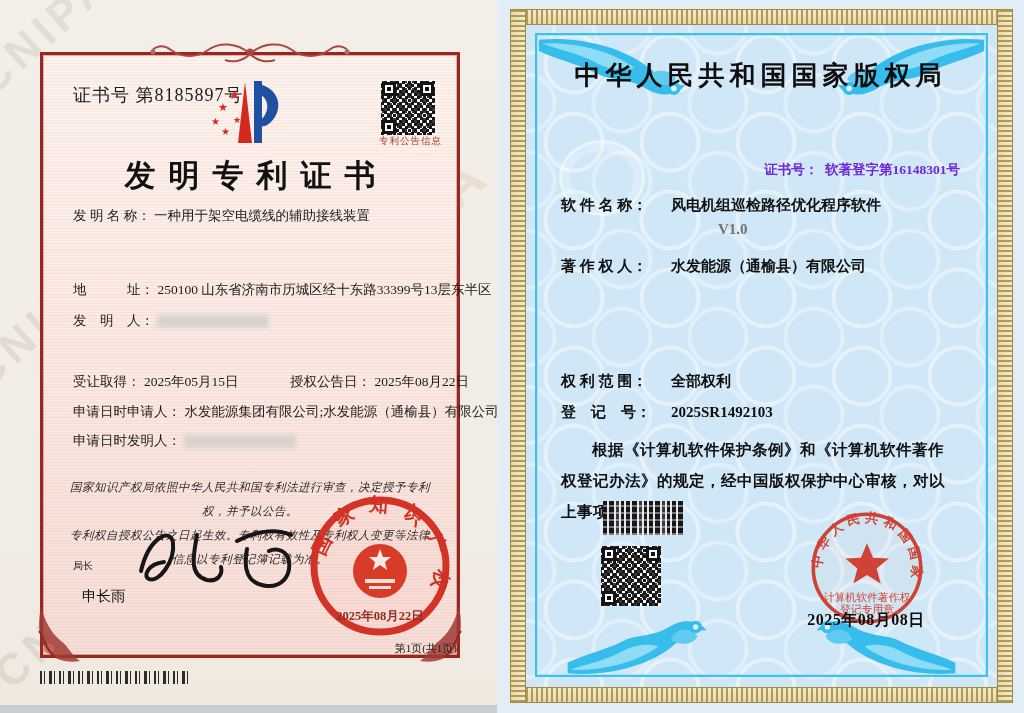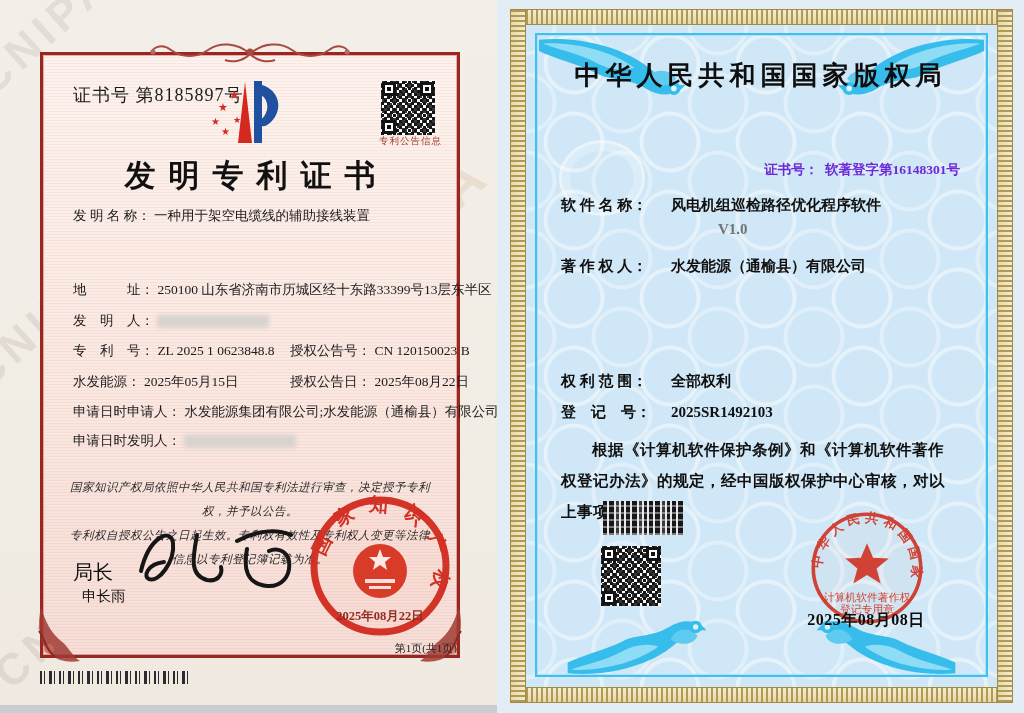--- a/index.html
+++ b/index.html
@@ -32,21 +32,21 @@
   .pf-qrcap{margin-top:0;font-size:9.5px;color:#a2392c;letter-spacing:1px;white-space:nowrap;}
   .pf-title{position:absolute;left:0;top:100px;width:100%;text-align:center;font-size:31px;
             font-weight:bold;color:#111;letter-spacing:13px;padding-left:13px;box-sizing:border-box;}
   .p-row{position:absolute;left:30px;right:14px;font-size:13.5px;color:#1b1b1b;white-space:nowrap;}
   .p-row.col2{left:247px;right:auto;}
   .p-label{white-space:pre;}
   .redacted{display:inline-block;width:112px;height:13px;background:#d8d3cf;border-radius:2px;
             filter:blur(2px);vertical-align:middle;}
   .pf-statement{position:absolute;left:24px;right:24px;top:420px;text-align:center;font-size:11.5px;
                 line-height:24px;color:#2a2a2a;font-style:italic;letter-spacing:.5px;}
-  .pf-role{position:absolute;left:30px;top:504px;font-size:20px;color:#111;}
+  .pf-role{position:absolute;left:30px;top:504px;font-size:10px;color:#111;}
   .pf-name{position:absolute;left:30px;top:532px;font-size:14.5px;color:#111;margin-left:9px;}
   .pf-signature{position:absolute;left:76px;top:462px;}
   .pf-seal{position:absolute;left:262px;top:436px;opacity:.95;}
   .pf-footer{position:absolute;left:0;top:586px;width:100%;text-align:right;font-size:11px;color:#222;}
   .barcode1{position:absolute;left:40px;top:671px;width:152px;height:13px;
             background:repeating-linear-gradient(90deg,#2b2b30 0 2px,transparent 2px 4px,#2b2b30 4px 5px,transparent 5px 9px,#2b2b30 9px 12px,transparent 12px 14px,#2b2b30 14px 15px,transparent 15px 19px);}
   .gray-strip{position:absolute;left:0;bottom:0;width:497px;height:8px;background:#c9cdcf;}
 
   
   .right-page{position:absolute;left:497px;top:0;width:527px;height:713px;
@@ -149,28 +149,22 @@
 
       <div class="p-row" style="top:152px">
         <span class="p-label">发 明 名 称： </span><span class="p-value">一种用于架空电缆线的辅助接线装置</span>
       </div>
       <div class="p-row" style="top:226px">
         <span class="p-label">地　　　址： </span><span class="p-value">250100 山东省济南市历城区经十东路33399号13层东半区</span>
       </div>
       <div class="p-row" style="top:257px">
         <span class="p-label">发　明　人： </span><span class="redacted"></span>
       </div>
-      <div class="p-row" style="top:287px">
-        <span class="p-label">专　利　号： </span><span class="p-value">ZL 2025 1 0623848.8</span>
-      </div>
-      <div class="p-row col2" style="top:287px">
-        <span class="p-label">授权公告号： </span><span class="p-value">CN 120150023 B</span>
-      </div>
       <div class="p-row" style="top:318px">
-        <span class="p-label">水发能源： </span><span class="p-value">2025年05月15日</span>
+        <span class="p-label">受让取得： </span><span class="p-value">2025年05月15日</span>
       </div>
       <div class="p-row col2" style="top:318px">
         <span class="p-label">授权公告日： </span><span class="p-value">2025年08月22日</span>
       </div>
       <div class="p-row" style="top:377px">
         <span class="p-label">申请日时发明人： </span><span class="redacted"></span>
       </div>
       <div class="p-row" style="top:348px">
         <span class="p-label">申请日时申请人： </span><span class="p-value">水发能源集团有限公司;水发能源（通榆县）有限公司</span>
       </div>

